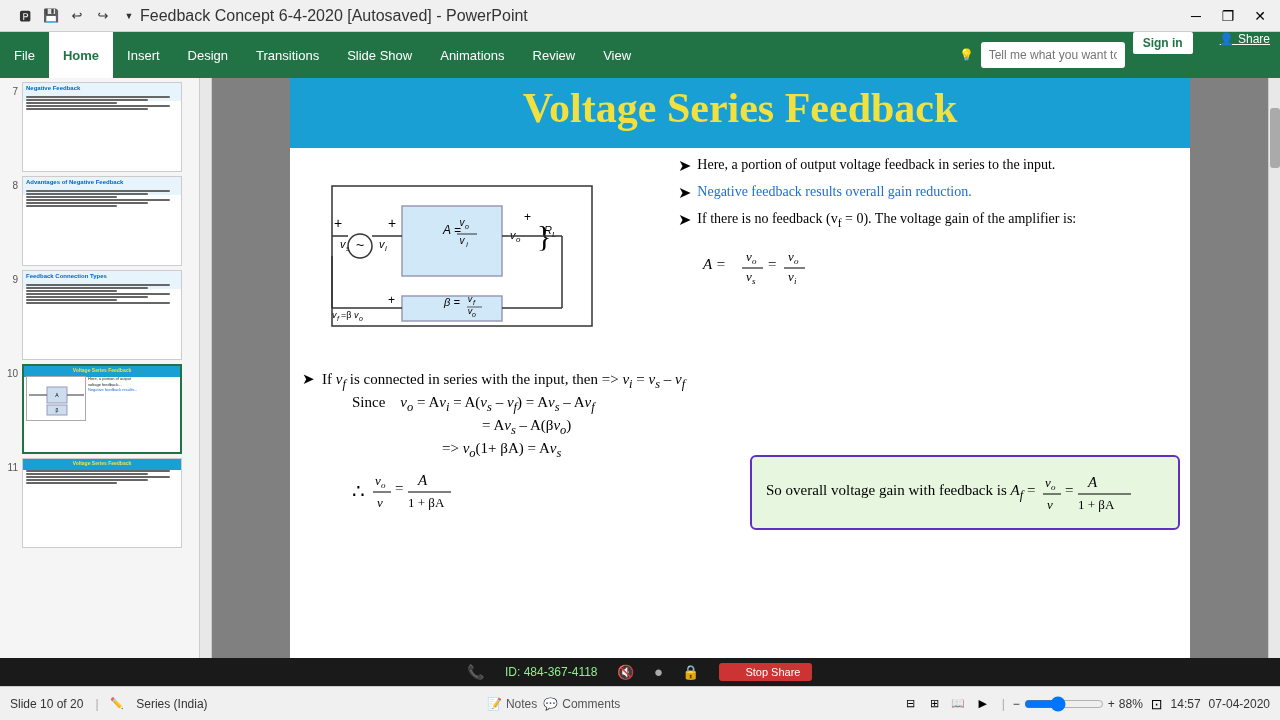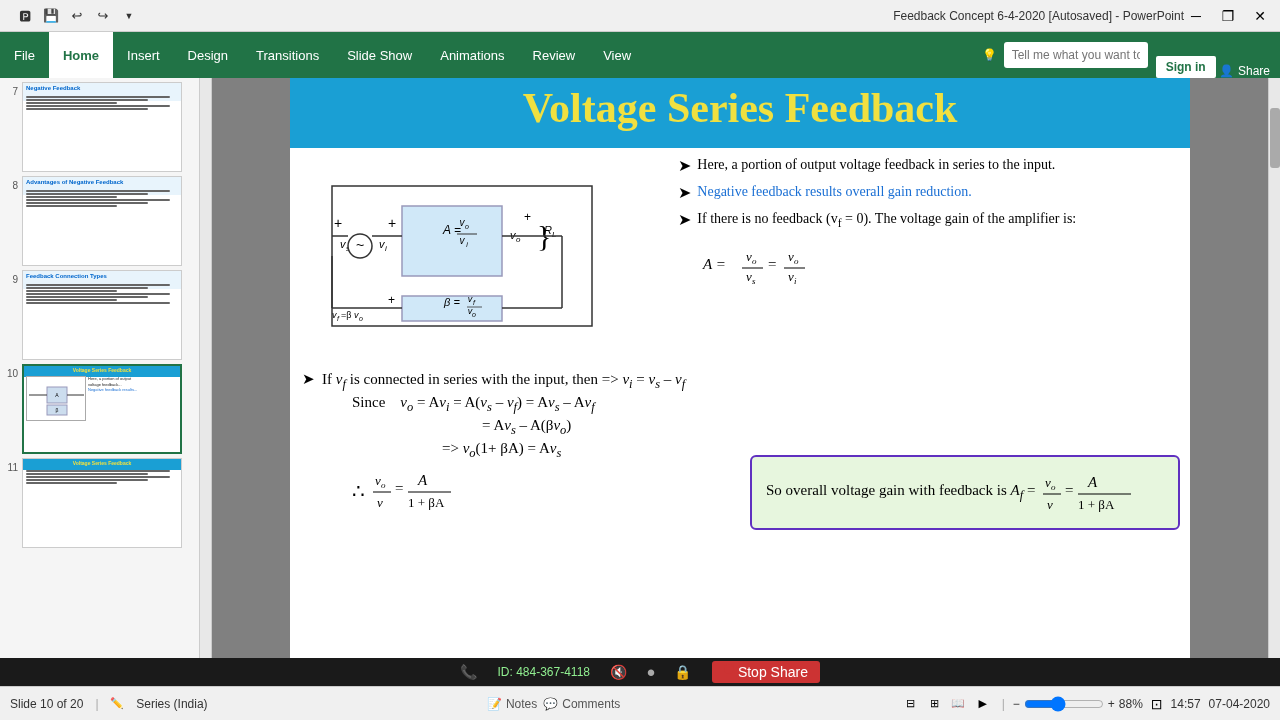--- a/index.html
+++ b/index.html
@@ -3,31 +3,31 @@
   <meta charset="utf-8">
   <style>
     * { margin: 0; padding: 0; box-sizing: border-box; }
     body { width: 1280px; height: 720px; overflow: hidden; font-family: 'Segoe UI', Arial, sans-serif; background: #f0f0f0; display: flex; flex-direction: column; }
 
     
     .title-bar {
       height: 32px; background: #f0f0f0; display: flex; align-items: center; justify-content: space-between; padding: 0 8px; border-bottom: 1px solid #ccc;
     }
     .title-bar-left { display: flex; align-items: center; gap: 4px; }
-    .title-bar-center { font-size: 12px; color: #333; flex: 1; text-align: right; }
+    .title-bar-center { font-size: 16px; color: #333; flex: 1; text-align: left; }
     .title-bar-right { display: flex; align-items: center; gap: 8px; }
     .title-btn { width: 24px; height: 24px; display: flex; align-items: center; justify-content: center; font-size: 14px; cursor: pointer; border: none; background: transparent; }
 
     
     .ribbon { height: 46px; background: #217346; display: flex; align-items: stretch; }
     .ribbon-tab { padding: 0 14px; display: flex; align-items: center; font-size: 13px; color: white; cursor: pointer; }
     .ribbon-tab.active { background: white; color: #217346; font-weight: 600; }
     .ribbon-search { margin-left: auto; margin-right: 8px; display: flex; align-items: center; gap: 6px; }
     .ribbon-search input { width: 144px; height: 26px; border-radius: 3px; border: none; padding: 0 8px; font-size: 12px; }
-    .ribbon-right { display: flex; align-items: flex-end; gap: 4px; color: white; font-size: 13px; padding-right: 10px; }
+    .ribbon-right { display: flex; align-items: flex-start; gap: 27px; color: white; font-size: 13px; padding-right: 10px; text-decoration: underline; }
     .sign-in-btn { background: white; color: #217346; border: none; padding: 4px 10px; border-radius: 2px; font-size: 12px; cursor: pointer; font-weight: 600; }
 
     
     .main-area { display: flex; flex: 1; overflow: hidden; }
 
     
     .slide-panel { width: 200px; background: #f5f5f5; border-right: 1px solid #ccc; overflow-y: auto; padding: 4px; }
     .slide-thumb { margin-bottom: 4px; display: flex; gap: 4px; align-items: flex-start; cursor: pointer; }
     .slide-num { font-size: 10px; color: #555; width: 14px; text-align: right; padding-top: 4px; }
     .slide-img { width: 160px; height: 90px; border: 1px solid #ccc; background: white; overflow: hidden; position: relative; }
@@ -46,21 +46,21 @@
     .bullet-text.blue { color: #1a6fd4; }
 
     
     .status-bar { height: 34px; background: #f0f0f0; border-top: 1px solid #ccc; display: flex; align-items: center; justify-content: space-between; padding: 0 10px; }
     .status-left { display: flex; align-items: center; gap: 12px; font-size: 12px; color: #333; }
     .status-center { display: flex; align-items: center; gap: 6px; }
     .status-right { display: flex; align-items: center; gap: 8px; font-size: 12px; color: #333; }
 
     .meeting-bar { height: 28px; background: #1a1a1a; display: flex; align-items: center; justify-content: center; gap: 20px; }
     .meeting-info { color: #90ee90; font-size: 12px; display: flex; align-items: center; gap: 6px; }
-    .meeting-btn { background: #cc3333; color: white; border: none; padding: 3px 12px; border-radius: 3px; font-size: 14px; cursor: pointer; display: flex; gap: 4px; }
+    .meeting-btn { background: #cc3333; color: white; border: none; padding: 3px 12px; border-radius: 3px; font-size: 11px; cursor: pointer; display: flex; gap: 4px; }
 
     .notes-comments { display: flex; align-items: center; gap: 4px; font-size: 12px; color: #555; cursor: pointer; }
     .view-btns { display: flex; align-items: center; gap: 2px; }
     .view-btn { width: 22px; height: 22px; display: flex; align-items: center; justify-content: center; border: none; background: transparent; cursor: pointer; font-size: 11px; }
     .zoom-area { display: flex; align-items: center; gap: 4px; font-size: 12px; }
     .zoom-slider { width: 80px; }
 
     
     .thumb-7 { background: linear-gradient(to bottom, #e8f4fc 0%, #e8f4fc 20%, white 20%); }
     .thumb-8 { background: linear-gradient(to bottom, #e8f4fc 0%, #e8f4fc 20%, white 20%); }

